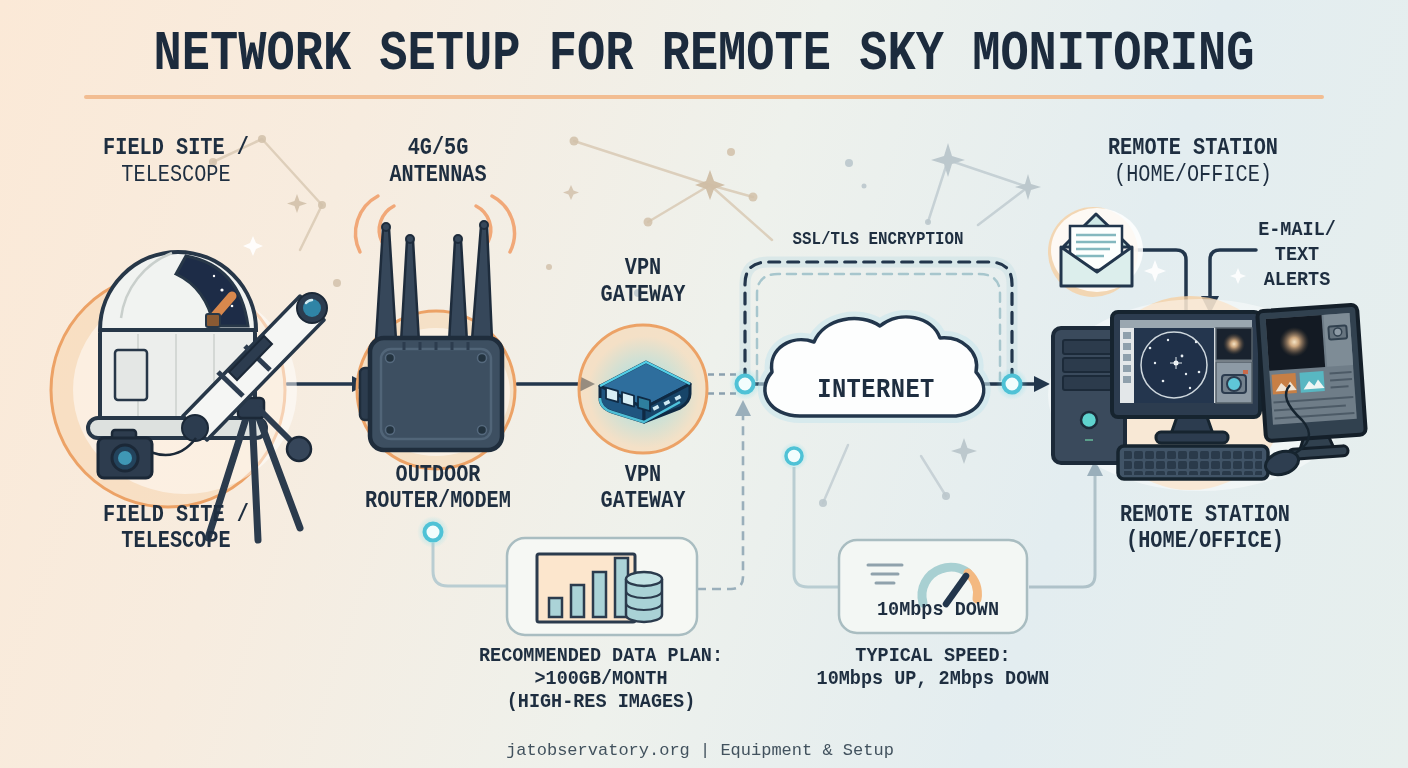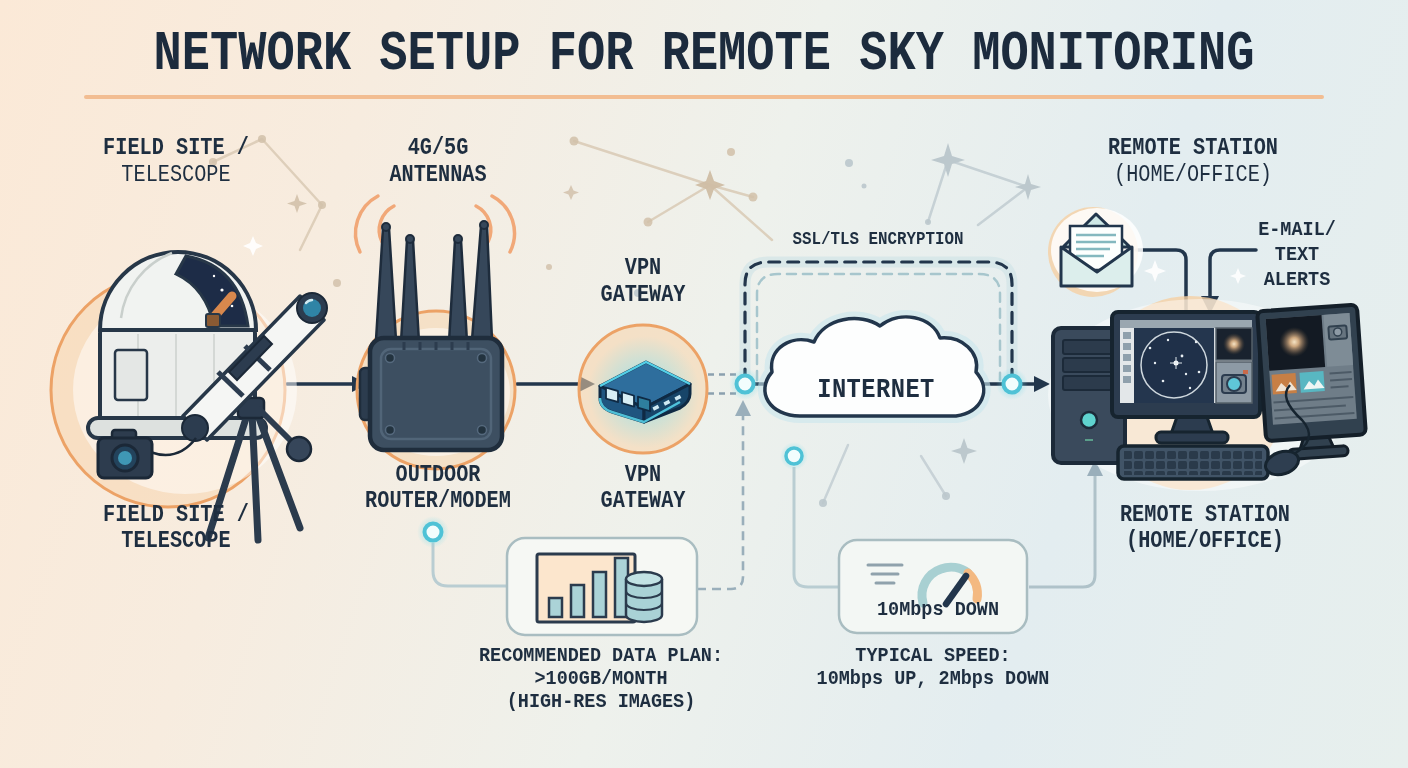--- a/index.html
+++ b/index.html
@@ -481,13 +481,14 @@
 
   <div class="lbl gauge-lbl" style="left:938px; top:599px;">10Mbps DOWN</div>
 
   <div class="lbl s21 w7" style="left:601px; top:645px;">RECOMMENDED DATA PLAN:</div>
   <div class="lbl s21 w6" style="left:601px; top:668px;">&gt;100GB/MONTH</div>
   <div class="lbl s21 w6" style="left:601px; top:691px;">(HIGH-RES IMAGES)</div>
 
   <div class="lbl s21 w7" style="left:933px; top:645px;">TYPICAL SPEED:</div>
   <div class="lbl s21 w6" style="left:933px; top:668px;">10Mbps UP, 2Mbps DOWN</div>
 
+  <div class="footer">jatobservatory.org | Equipment &amp; Setup</div>
 </div>
 
 </body></html>

